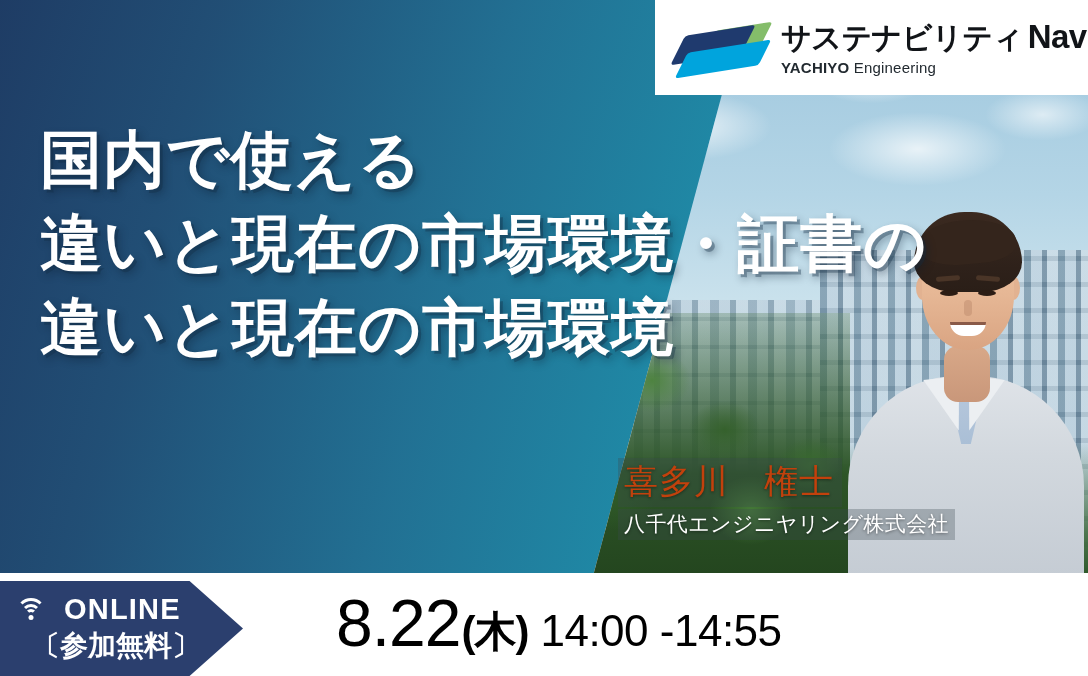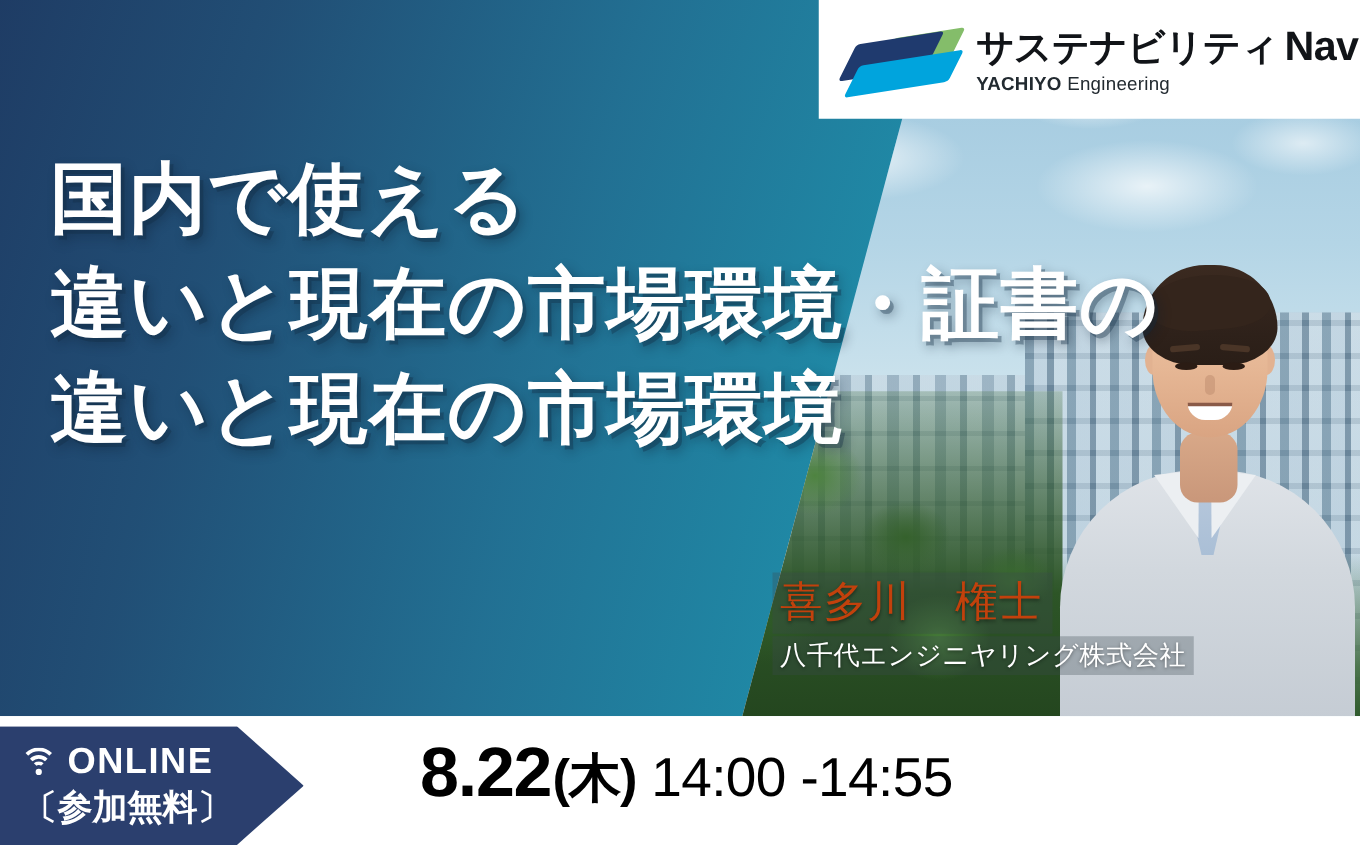--- a/index.html
+++ b/index.html
@@ -275,21 +275,21 @@
   .badge {
     position:absolute;
     left:0; top:8px; width:243px; height:95px;
     background:#2b3f6e;
     clip-path:polygon(0% 0%, 78% 0%, 100% 50%, 78% 100%, 0% 100%);
     display:flex; flex-direction:column;
     align-items:flex-start; justify-content:center;
     padding-left:16px;
   }
   .badge-row1 {
-    display:flex; align-items:center; gap:8px;
+    display:flex; align-items:center; gap:18px;
     margin-bottom:1px;
   }
   .wifi { position:relative; width:30px; height:24px; flex:0 0 auto; }
   .wifi span {
     position:absolute; left:50%; transform:translateX(-50%);
     border:3px solid #ffffff; border-bottom-color:transparent;
     border-left-color:transparent; border-right-color:transparent;
     border-radius:50%;
   }
   .wifi .a1 { width:30px; height:30px; top:1px; }
@@ -298,29 +298,29 @@
   .wifi .dot {
     position:absolute; left:50%; transform:translateX(-50%);
     bottom:1px; width:5px; height:5px; background:#ffffff;
     border-radius:50%; border:none;
   }
   .badge-online {
     color:#ffffff; font-size:29px; font-weight:bold; letter-spacing:1.2px;
   }
   .badge-free {
     color:#ffffff; font-size:28px; font-weight:bold; letter-spacing:0px;
-    margin-left:2px;
+    margin-left:16px;
   }
   .datetime {
     position:absolute;
     left:336px; top:12px;
     display:flex; align-items:baseline;
     color:#000000;
   }
-  .dt-date { font-size:56px; font-weight:bold; letter-spacing:-1px;text-align:center; }
+  .dt-date { font-size:66px; font-weight:normal; letter-spacing:-1px;text-align:center; }
   .dt-day  { font-size:42px; font-weight:bold; letter-spacing:-1px; margin-left:1px; }
   .dt-time { font-size:44px; font-weight:normal; letter-spacing:-.5px; margin-left:12px; }
 </style>
 </head>
 <body>
 
 <div class="banner">
 
   <div class="visual">
     <div class="grad-base"></div>

